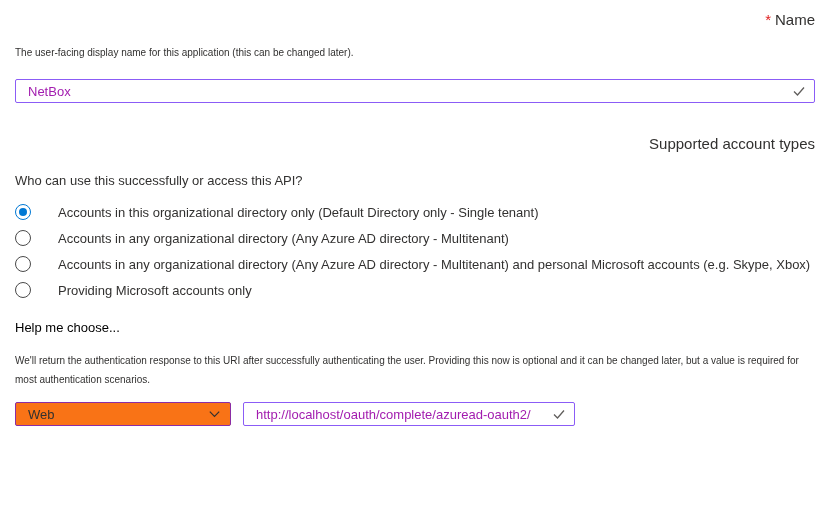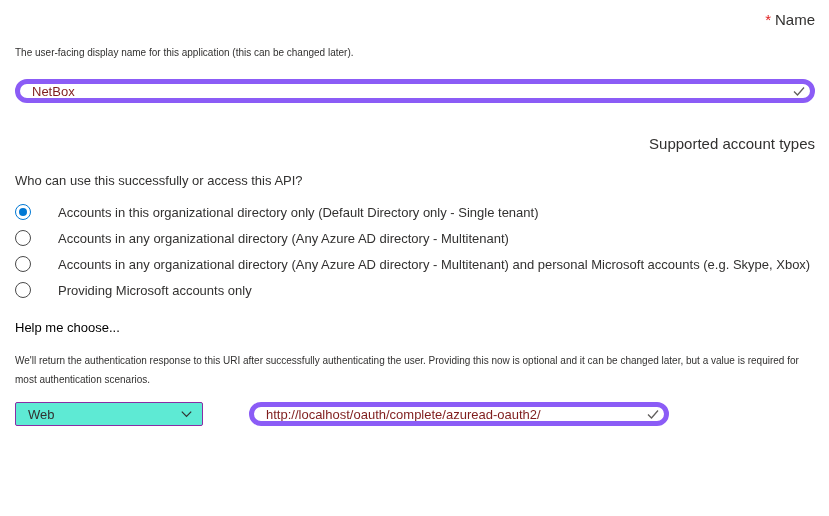--- a/index.html
+++ b/index.html
@@ -27,26 +27,26 @@
     color: #323130;
     margin-top: 15px;
     max-width: 800px;
   }
 
   
   .input-wrap { position: relative; }
   .text-input {
     width: 100%;
     height: 24px;
-    border: 5px solid #8b5cf6;
-    border-radius: 12px;
+    border: 1px solid #8b5cf6;
+    border-radius: 2px;
     padding: 0 28px 0 12px;
     font-family: "Liberation Sans", sans-serif;
     font-size: 13px;
-    color: #7f1d1d;
+    color: #a21caf;
     background: #fff;
     outline: none;
   }
   .input-check {
     position: absolute;
     right: 8px; top: 50%;
     transform: translateY(-50%);
     pointer-events: none;
     display: flex;
   }
@@ -93,40 +93,40 @@
   .redirect-title { margin-top: 49px; }
 
   .redirect-row {
     margin-top: 13px;
     display: flex;
     gap: 12px;
     align-items: center;
   }
   .platform-select {
     position: relative;
-    width: 188px;
+    width: 216px;
     height: 24px;
     border: 1px solid #8a2da5;
     border-radius: 2px;
-    background: #5eead4;
+    background: #f97316;
     display: flex;
     align-items: center;
     padding: 0 28px 0 12px;
     font-size: 13px;
     color: #323130;
     cursor: pointer;
   }
   .select-chevron {
     position: absolute;
     right: 8px; top: 50%;
     transform: translateY(-50%);
     display: flex;
     pointer-events: none;
   }
-  .uri-input-wrap { width: 420px; margin-left: 34px; }
+  .uri-input-wrap { width: 332px; }
 </style>
 </head>
 <body>
 
 <div class="container">
 
   
   <div class="section-title">
     <span class="required-star">*</span><span>Name</span>
   </div>

